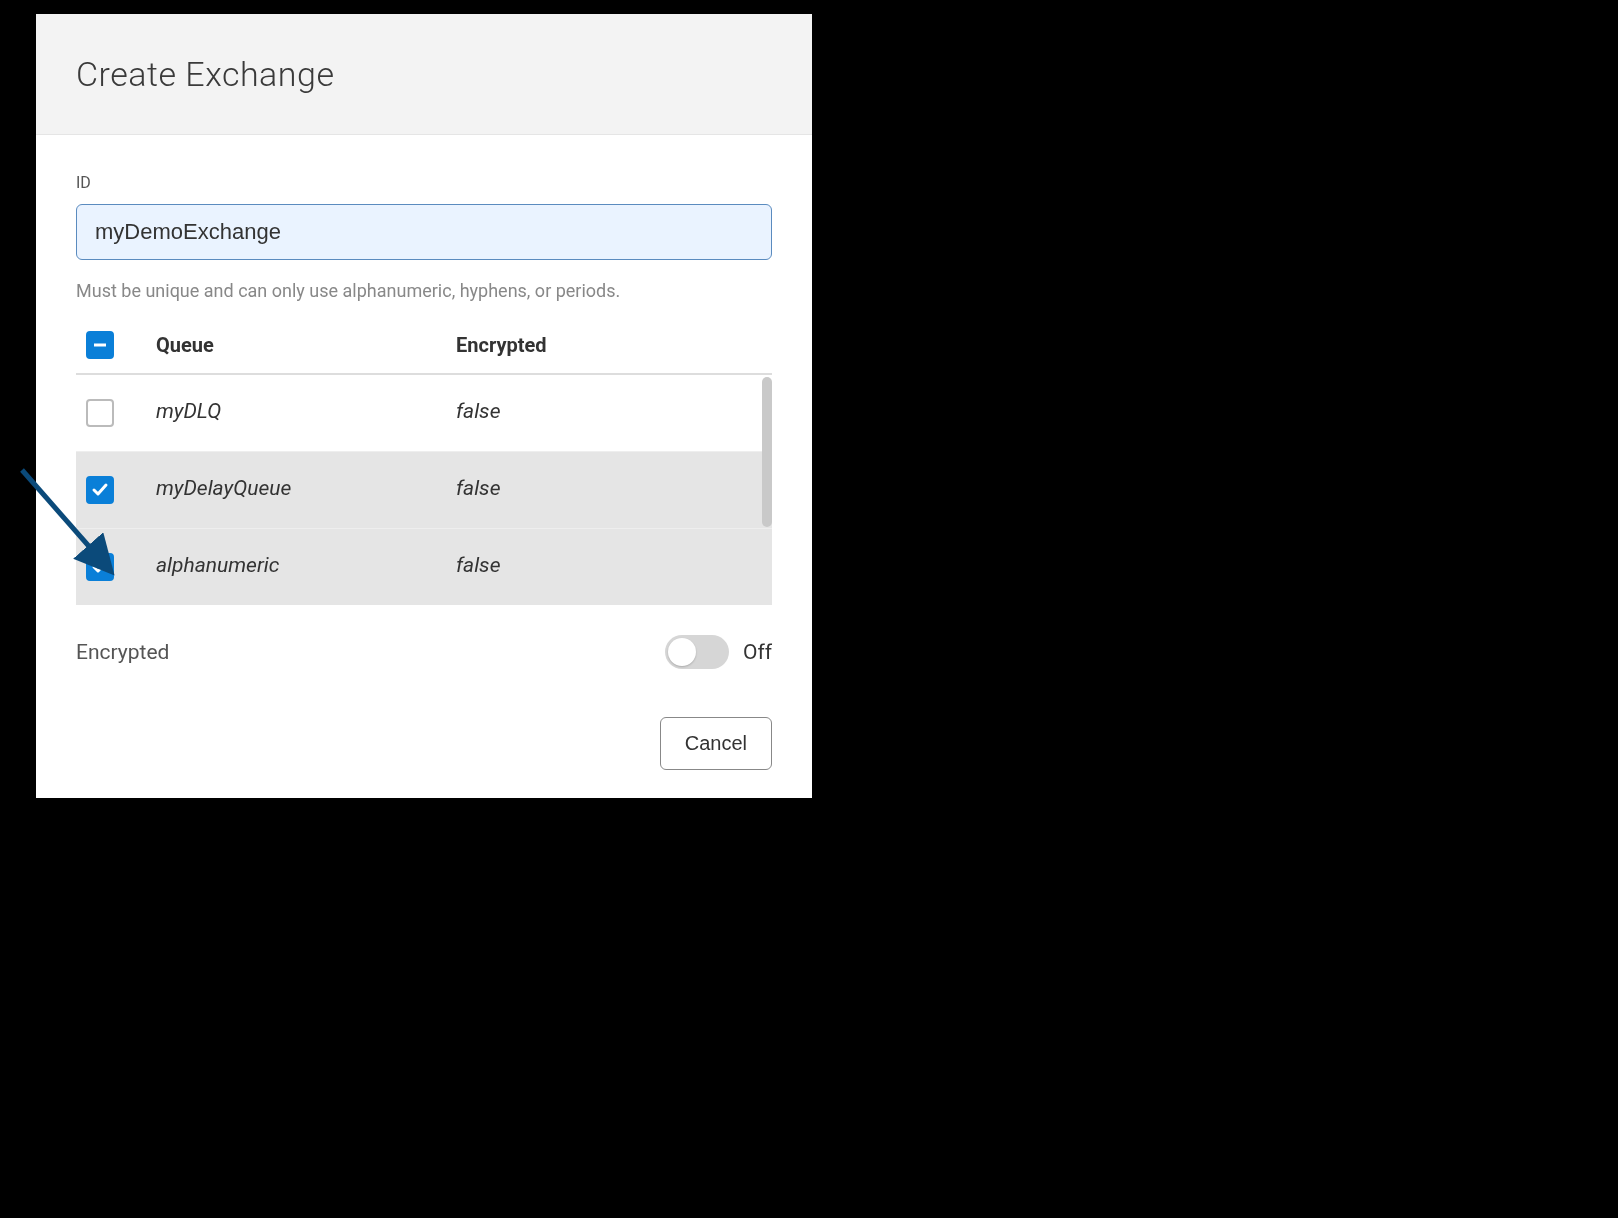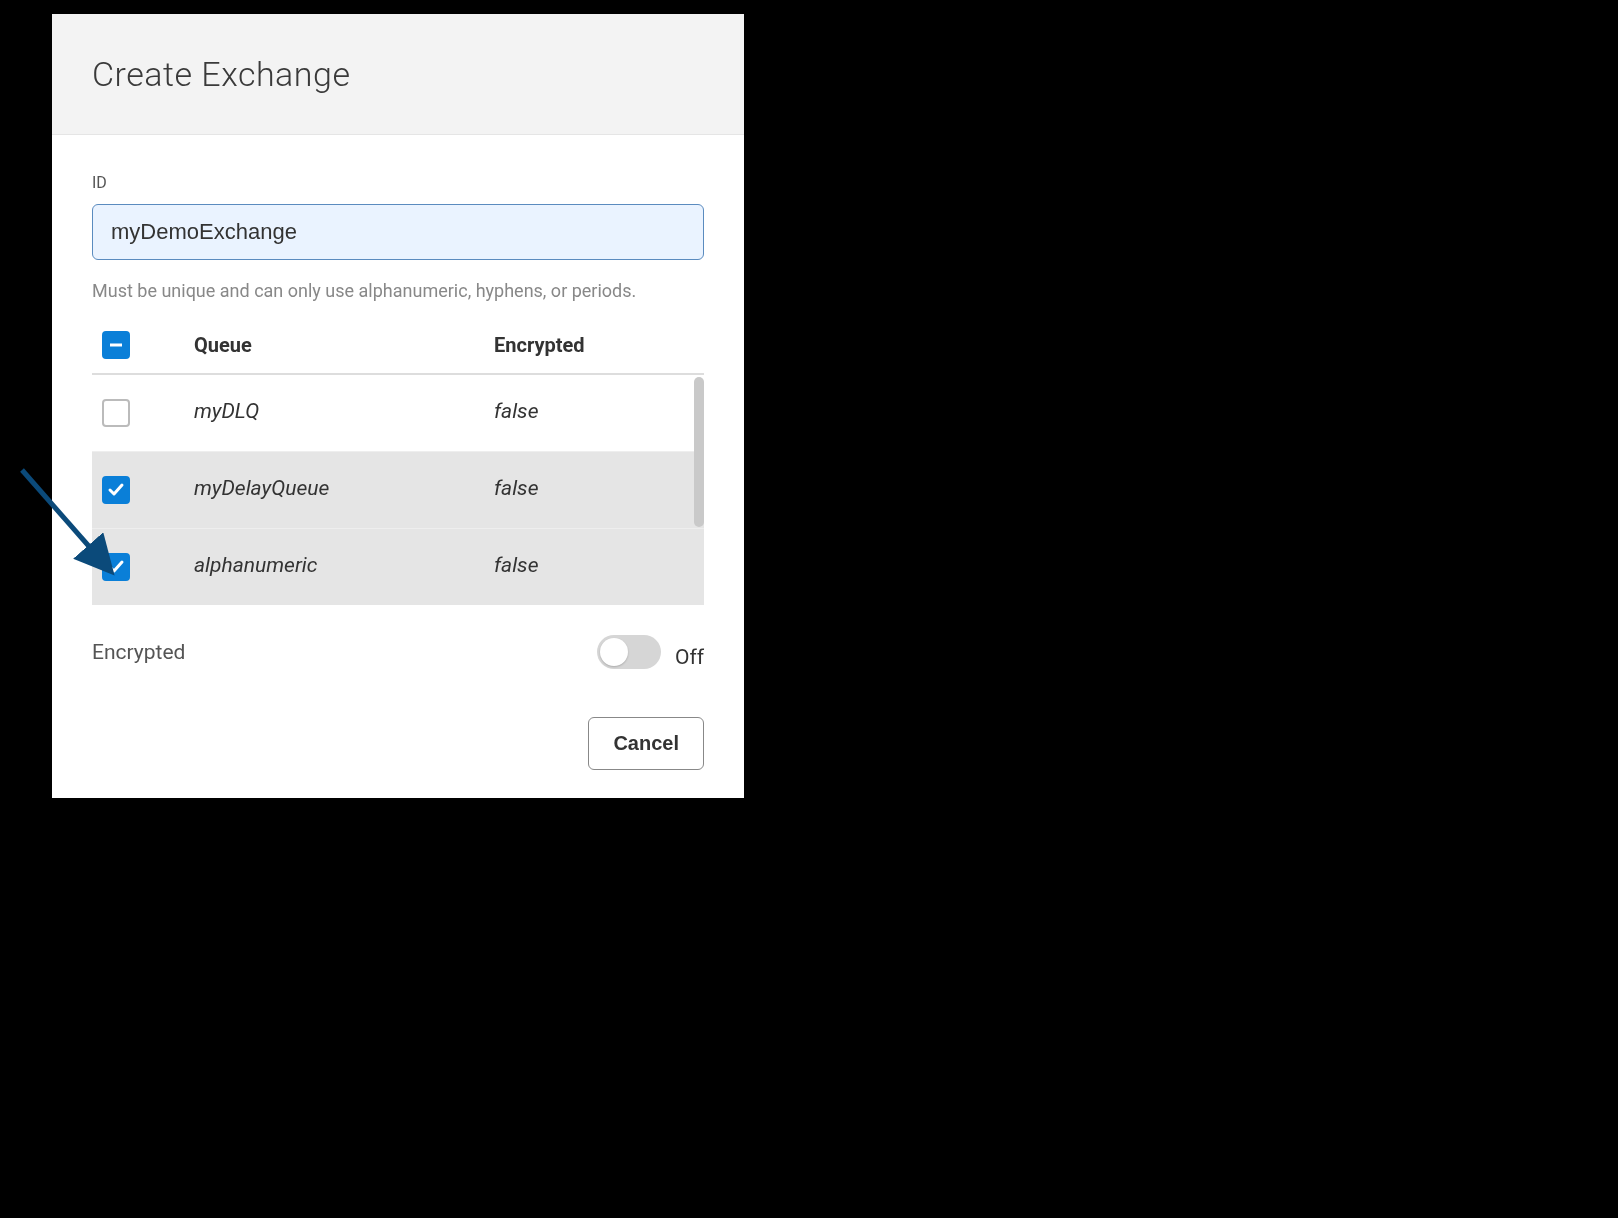--- a/index.html
+++ b/index.html
@@ -5,23 +5,23 @@
   * { box-sizing: border-box; margin: 0; padding: 0; }
   body {
     background: #000;
     width: 1618px;
     height: 1218px;
     font-family: -apple-system, BlinkMacSystemFont, "Segoe UI", Roboto, "Helvetica Neue", Arial, sans-serif;
     position: relative;
   }
   .dialog {
     position: absolute;
-    left: 52px;
+    left: 36px;
     top: 14px;
-    width: 692px;
+    width: 776px;
     background: #fff;
     border-radius: 4px;
     overflow: visible;
   }
   .dialog-header {
     background: #f3f3f3;
     padding: 40px 40px 40px 40px;
     border-bottom: 1px solid #e5e5e5;
   }
   .dialog-title {
@@ -58,21 +58,21 @@
   .table-wrapper {
     margin-top: 22px;
     position: relative;
   }
   .table-header {
     display: flex;
     align-items: center;
     padding: 8px 10px 14px 10px;
   }
   .col-check { width: 70px; display:flex; align-items:center; }
-  .col-queue { width: 300px; font-size: 20px; font-weight: 700; color: #333; margin-left: 22px; }
+  .col-queue { width: 300px; font-size: 20px; font-weight: 700; color: #333; }
   .col-enc   { flex: 1; font-size: 20px; font-weight: 700; color: #333; }
   .table-body {
     border-top: 2px solid #ddd;
     position: relative;
   }
   .table-row {
     display: flex;
     padding: 24px 10px;
     border-bottom: 1px solid #eee;
     font-style: italic;
@@ -120,21 +120,21 @@
     align-items: center;
     justify-content: space-between;
     margin-top: 30px;
   }
   .encrypted-label {
     font-size: 21px;
     color: #555;
   }
   .toggle-wrap {
     display: flex;
-    align-items: flex-end;
+    align-items: center;
     gap: 14px;
   }
   .toggle {
     width: 64px;
     height: 34px;
     background: #d6d6d6;
     border-radius: 17px;
     position: relative;
     cursor: pointer;
   }
@@ -157,21 +157,20 @@
     justify-content: flex-end;
     gap: 18px;
     margin-top: 48px;
   }
   .btn {
     padding: 14px 24px;
     font-size: 20px;
     border-radius: 6px;
     cursor: pointer;
     border: 1px solid transparent;
-    font-weight: bold;
   }
   .btn-secondary {
     background: #fff;
     border: 1px solid #888;
     color: #333;
   }
   .btn-primary {
     background: #0a7fd8;
     color: #fff;
     border: 1px solid #0a7fd8;

